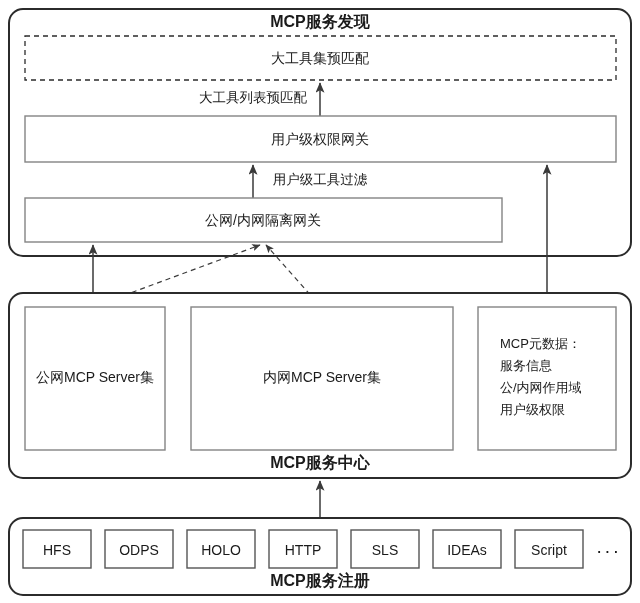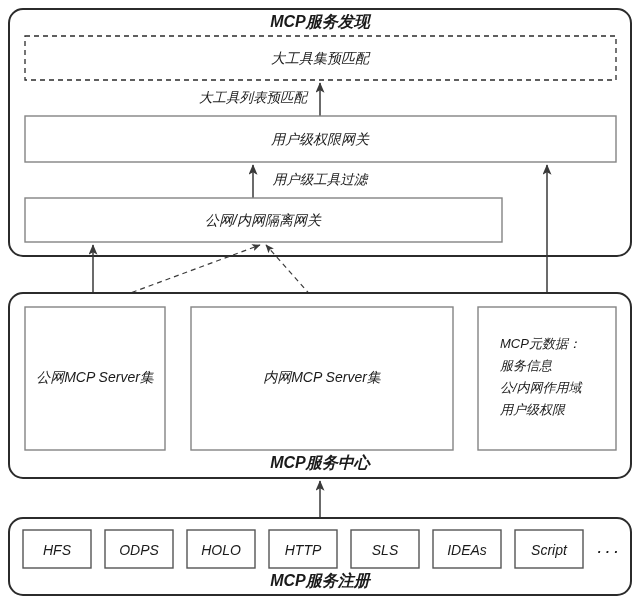--- a/index.html
+++ b/index.html
@@ -11,21 +11,20 @@
     width: 640px;
     height: 603px;
     font-family: "Liberation Sans", "DejaVu Sans", sans-serif;
     color: #1a1a1a;
     overflow: hidden;
   }
   #diagram-root {
     position: relative;
     width: 640px;
     height: 603px;
-    font-style: italic;
   }
   svg.diagram {
     display: block;
     width: 640px;
     height: 603px;
   }
   .outer-box {
     fill: #ffffff;
     stroke: #2b2b2b;
     stroke-width: 2;

